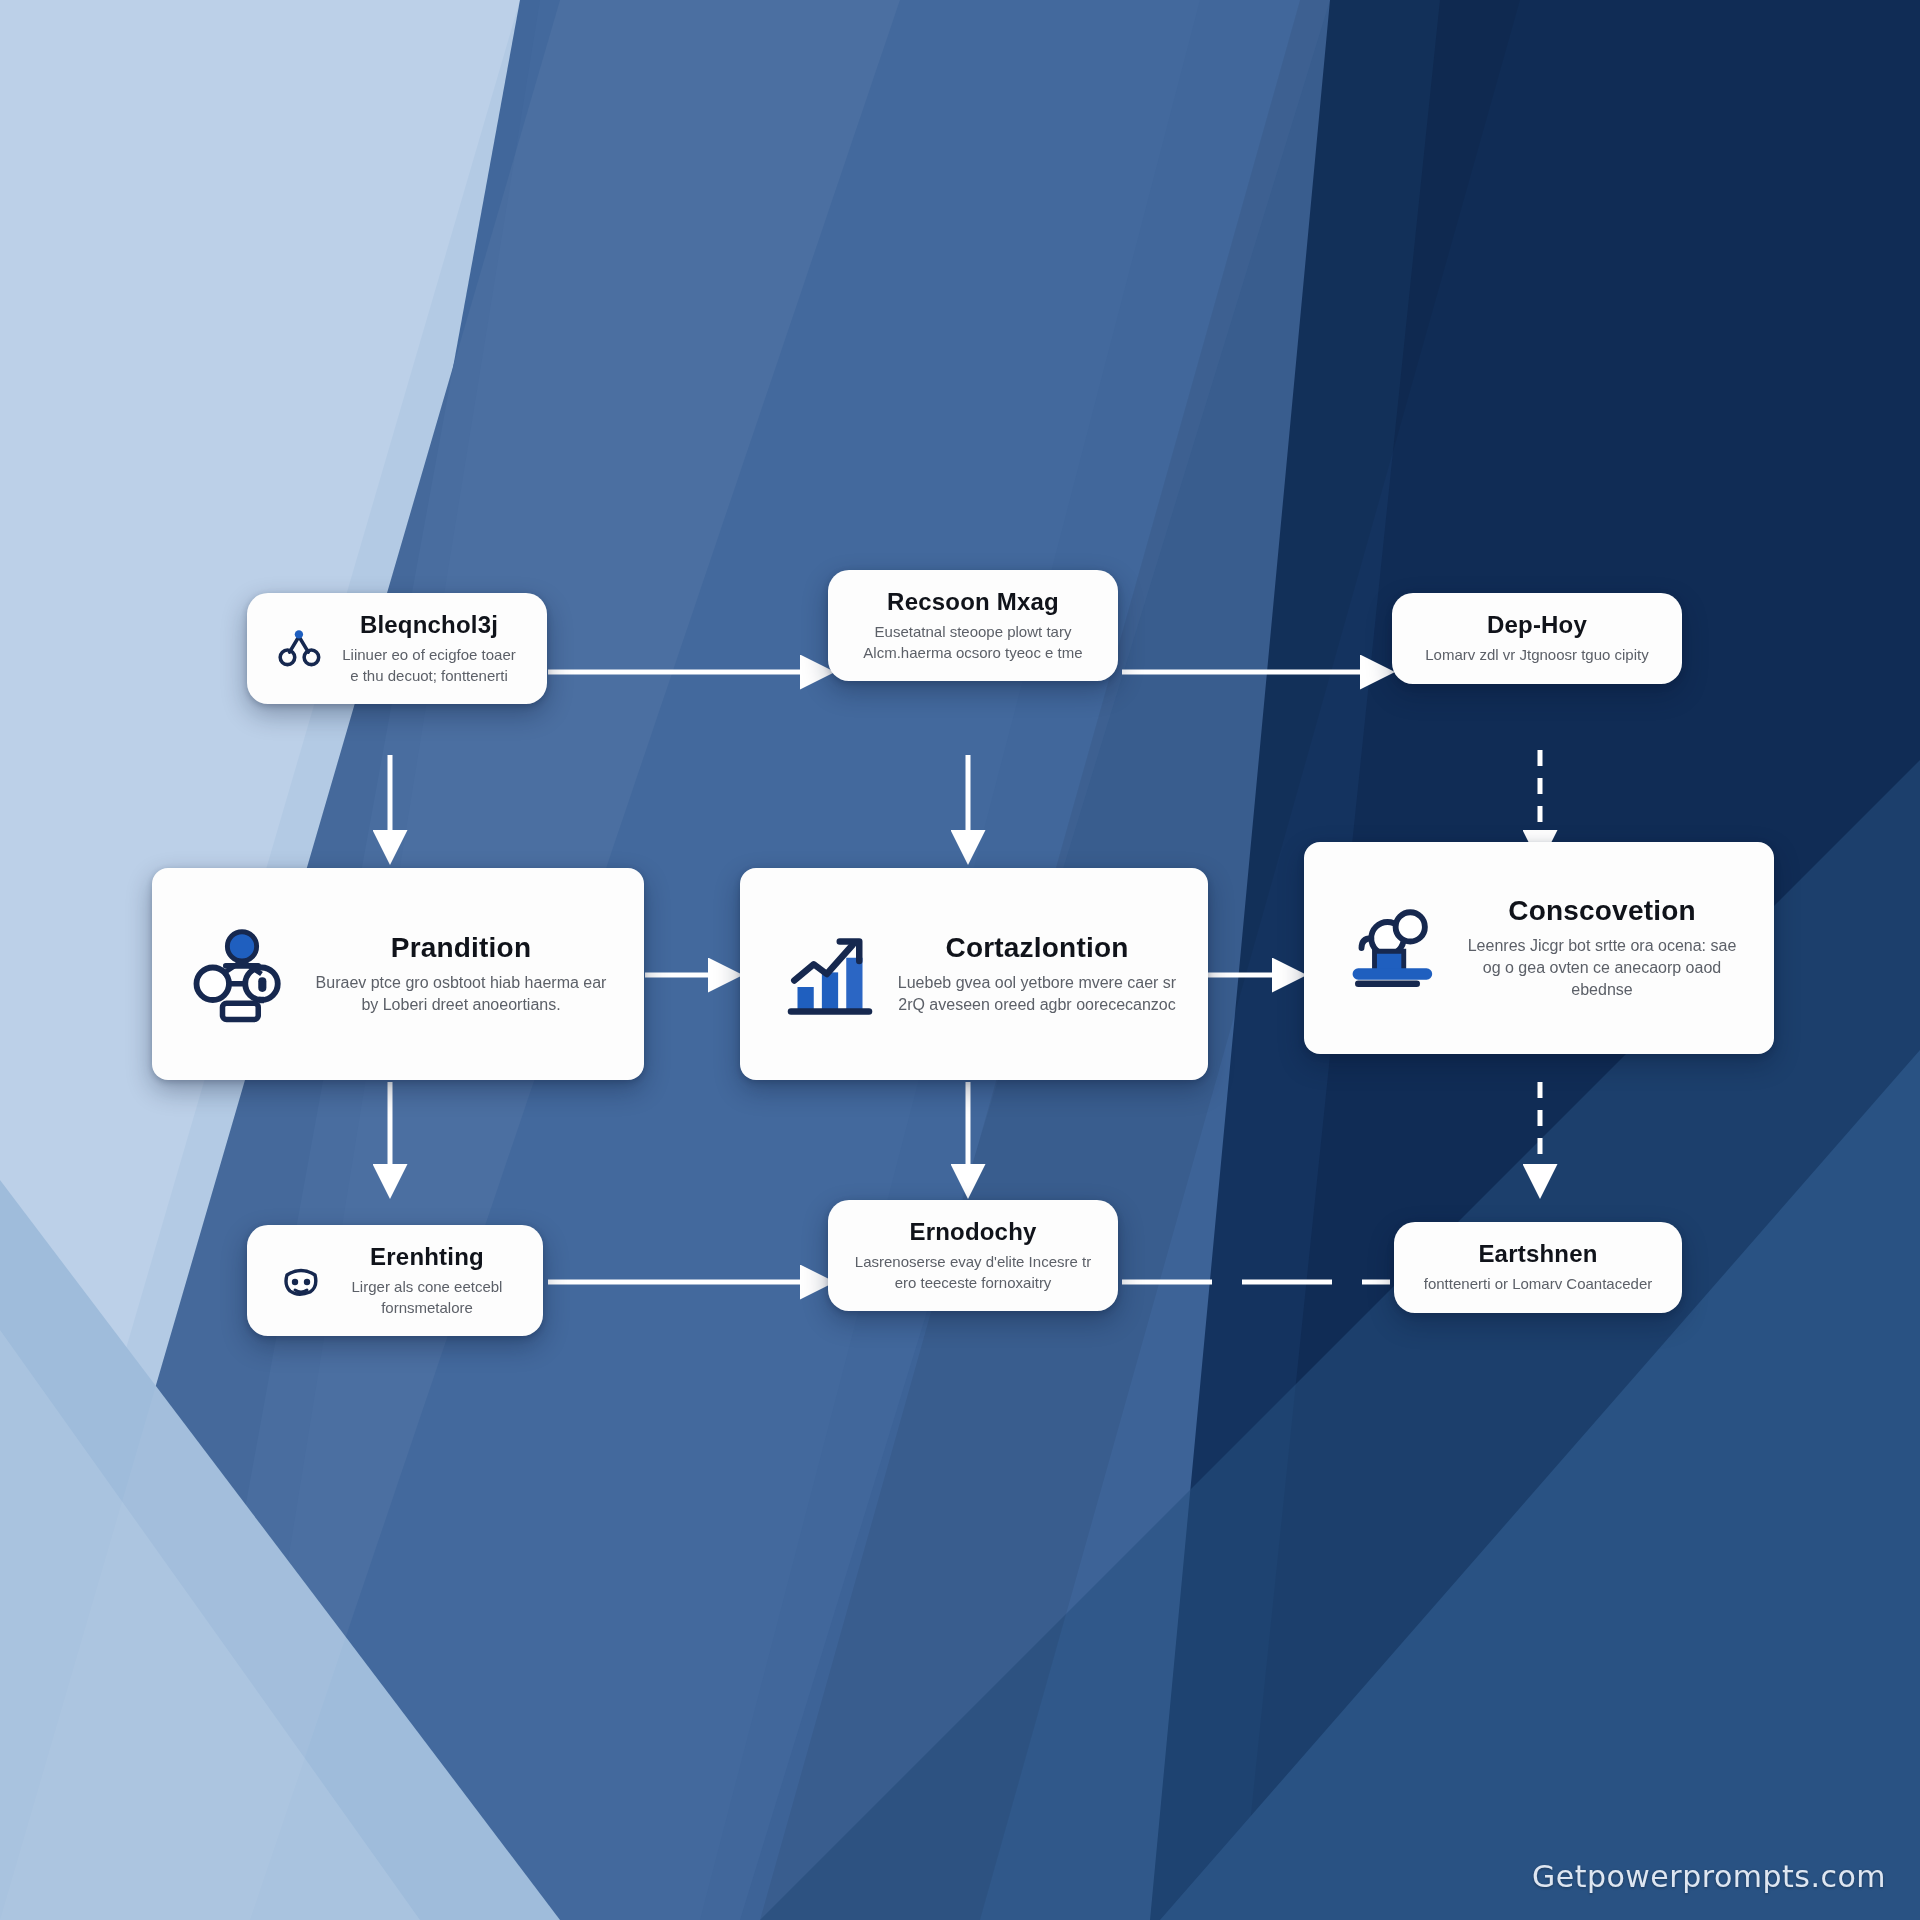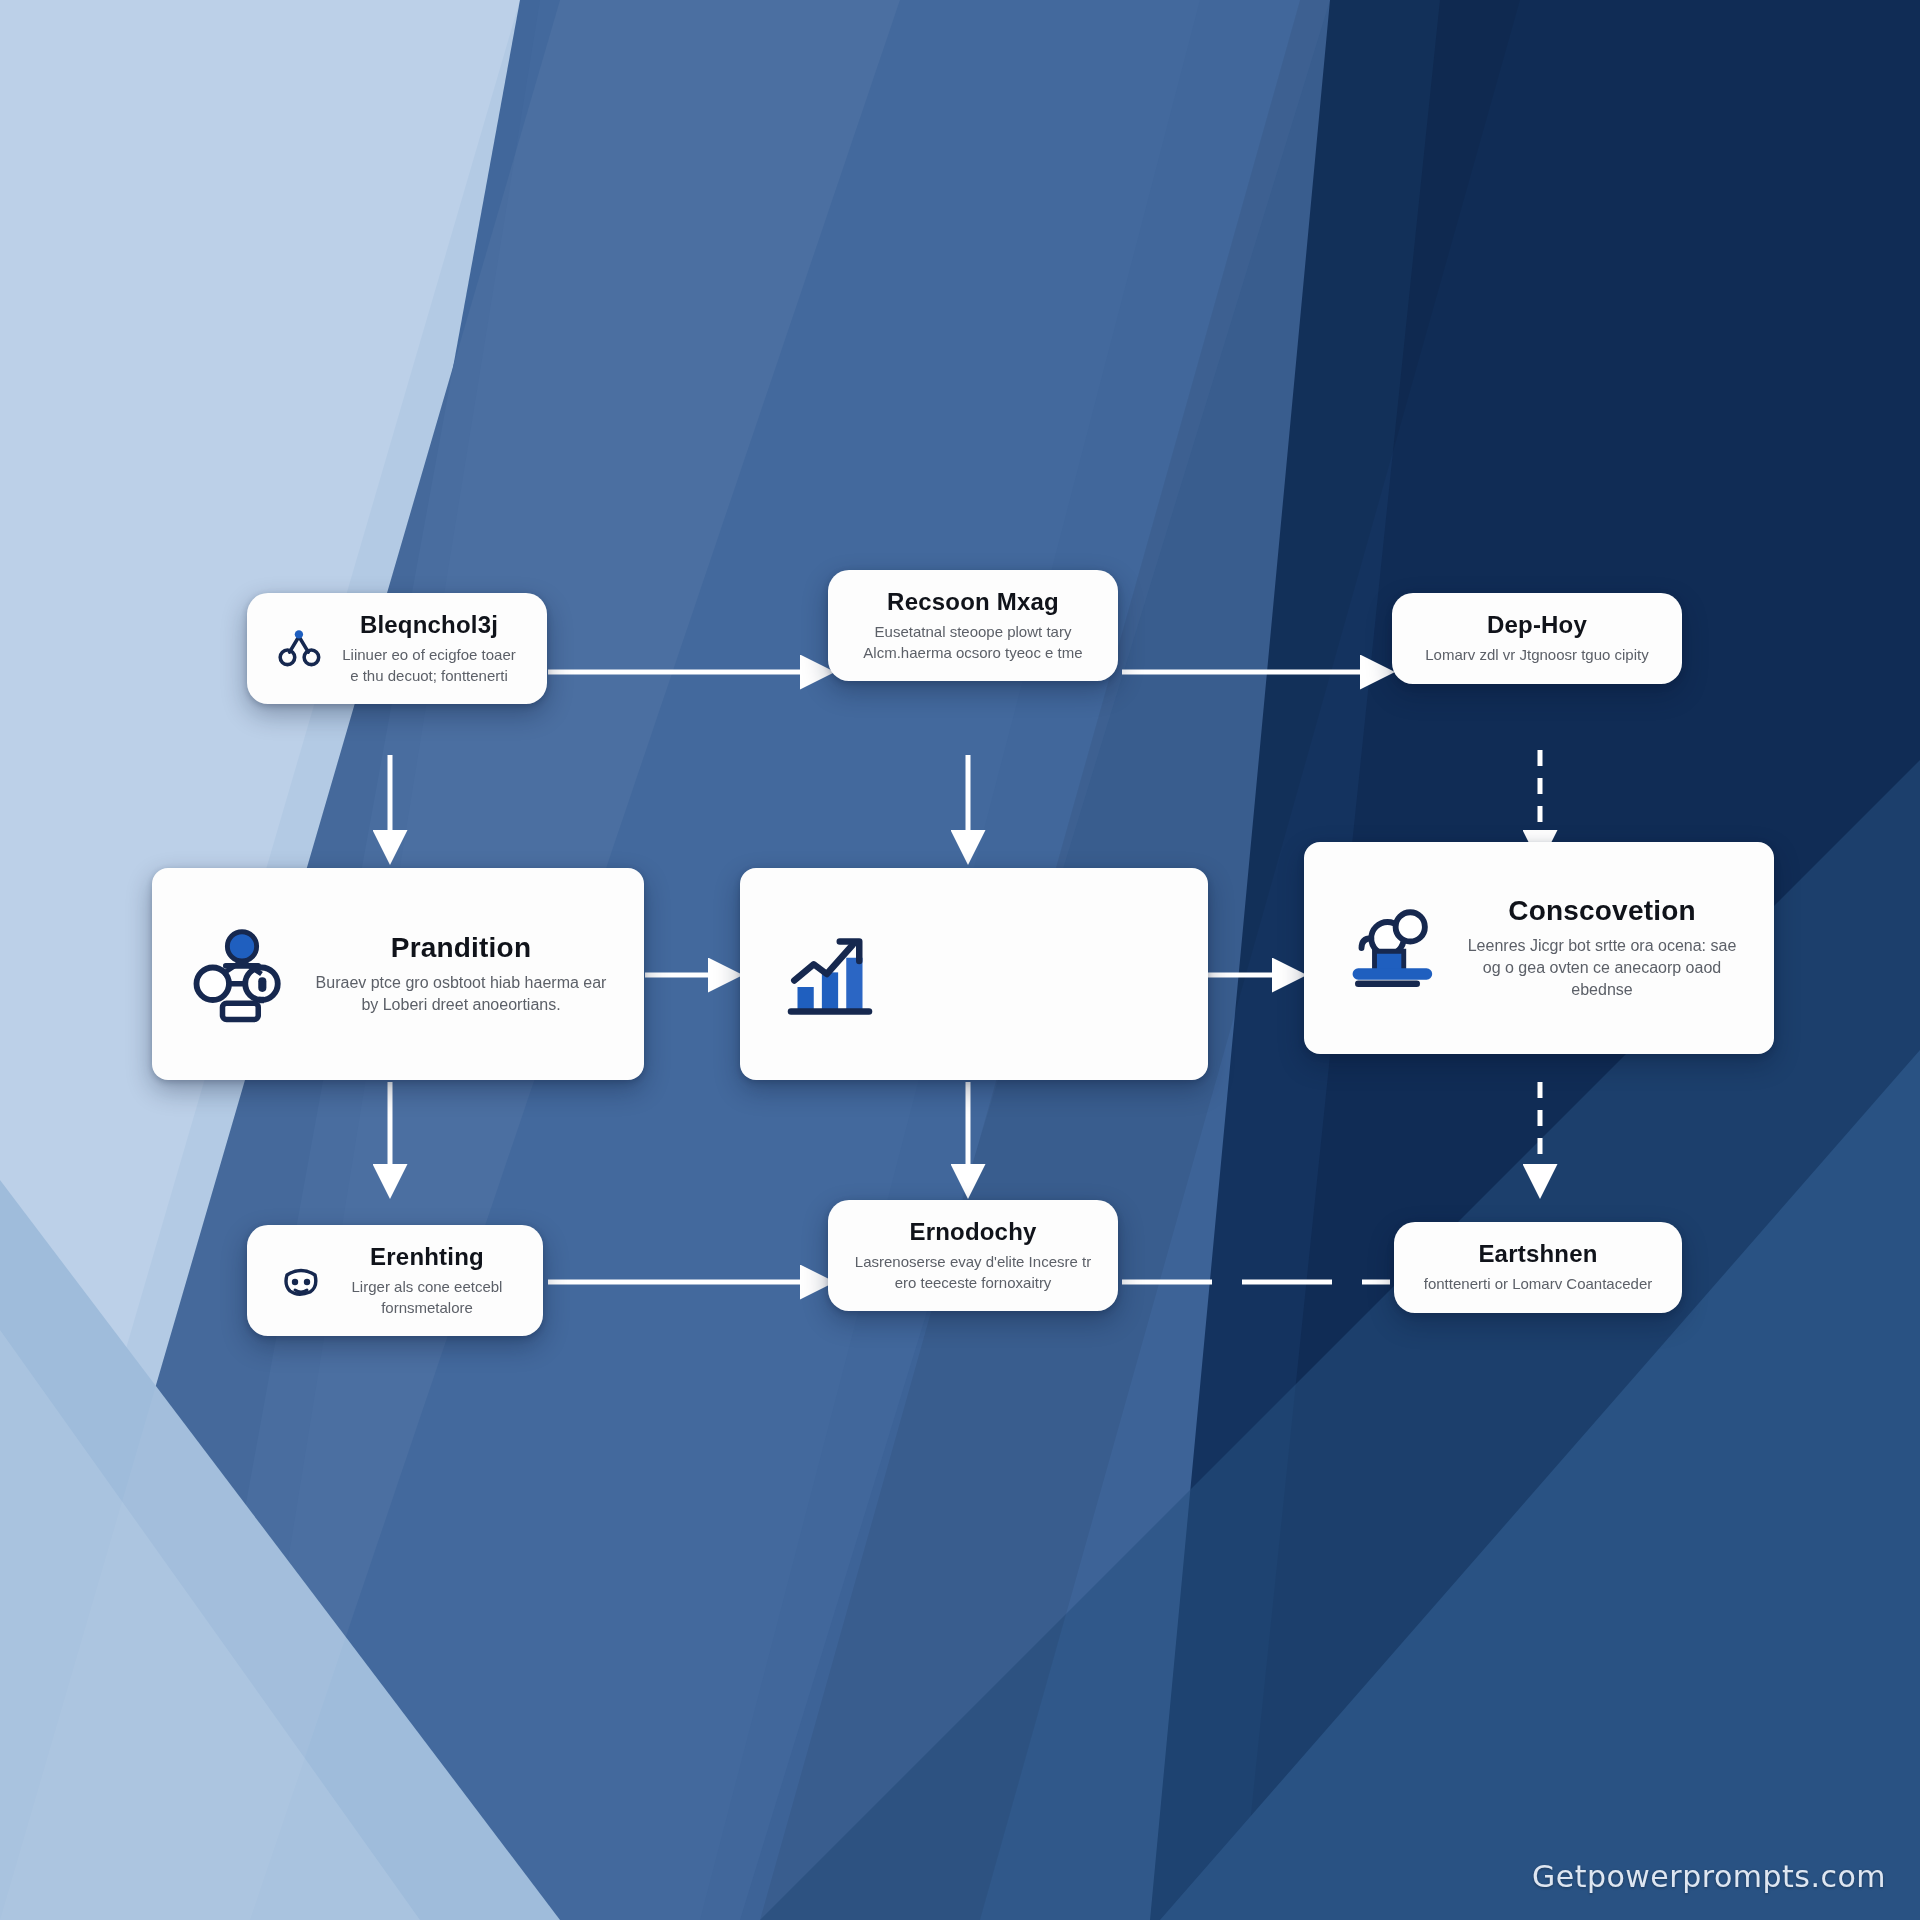--- a/index.html
+++ b/index.html
@@ -212,20 +212,24 @@
   <span class="card-icon">
     <svg width="104" height="104" viewBox="0 0 64 64">
       <rect x="12" y="40" width="10" height="14" fill="#1f5fbf"></rect>
       <rect x="27" y="31" width="10" height="23" fill="#1f5fbf"></rect>
       <rect x="42" y="22" width="10" height="32" fill="#2b66c4"></rect>
       <path d="M10 36 L22 26 L30 32 L46 14" fill="none" stroke="#16284f" stroke-width="4" stroke-linecap="round" stroke-linejoin="round"></path>
       <path d="M38 12 H50 V24" fill="none" stroke="#16284f" stroke-width="4" stroke-linecap="round" stroke-linejoin="round"></path>
       <path d="M8 55 H56" stroke="#16284f" stroke-width="4" stroke-linecap="round"></path>
     </svg>
   </span>
+  <span class="card-body">
+    <span class="card-title">Cortazlontion</span>
+    <span class="card-desc">Luebeb gvea ool yetbore mvere caer sr 2rQ aveseen oreed agbr oorececanzoc</span>
+  </span>
 </div>
 
 <div class="card r2" style="left:1304px;top:842px;width:470px;height:212px;">
   <span class="card-icon">
     <svg width="104" height="104" viewBox="0 0 64 64">
       <circle cx="28" cy="26" r="10" fill="#ffffff" stroke="#16284f" stroke-width="3.6"></circle>
       <circle cx="42" cy="19" r="9" fill="#ffffff" stroke="#16284f" stroke-width="3.6"></circle>
       <path d="M20 34 h18 v14 h-18 z" fill="#1f5fbf" stroke="#16284f" stroke-width="3"></path>
       <path d="M12 32 q0 -6 6 -6" fill="none" stroke="#16284f" stroke-width="3.6" stroke-linecap="round"></path>
       <path d="M10 48 H52" stroke="#1f5fbf" stroke-width="7" stroke-linecap="round"></path>

